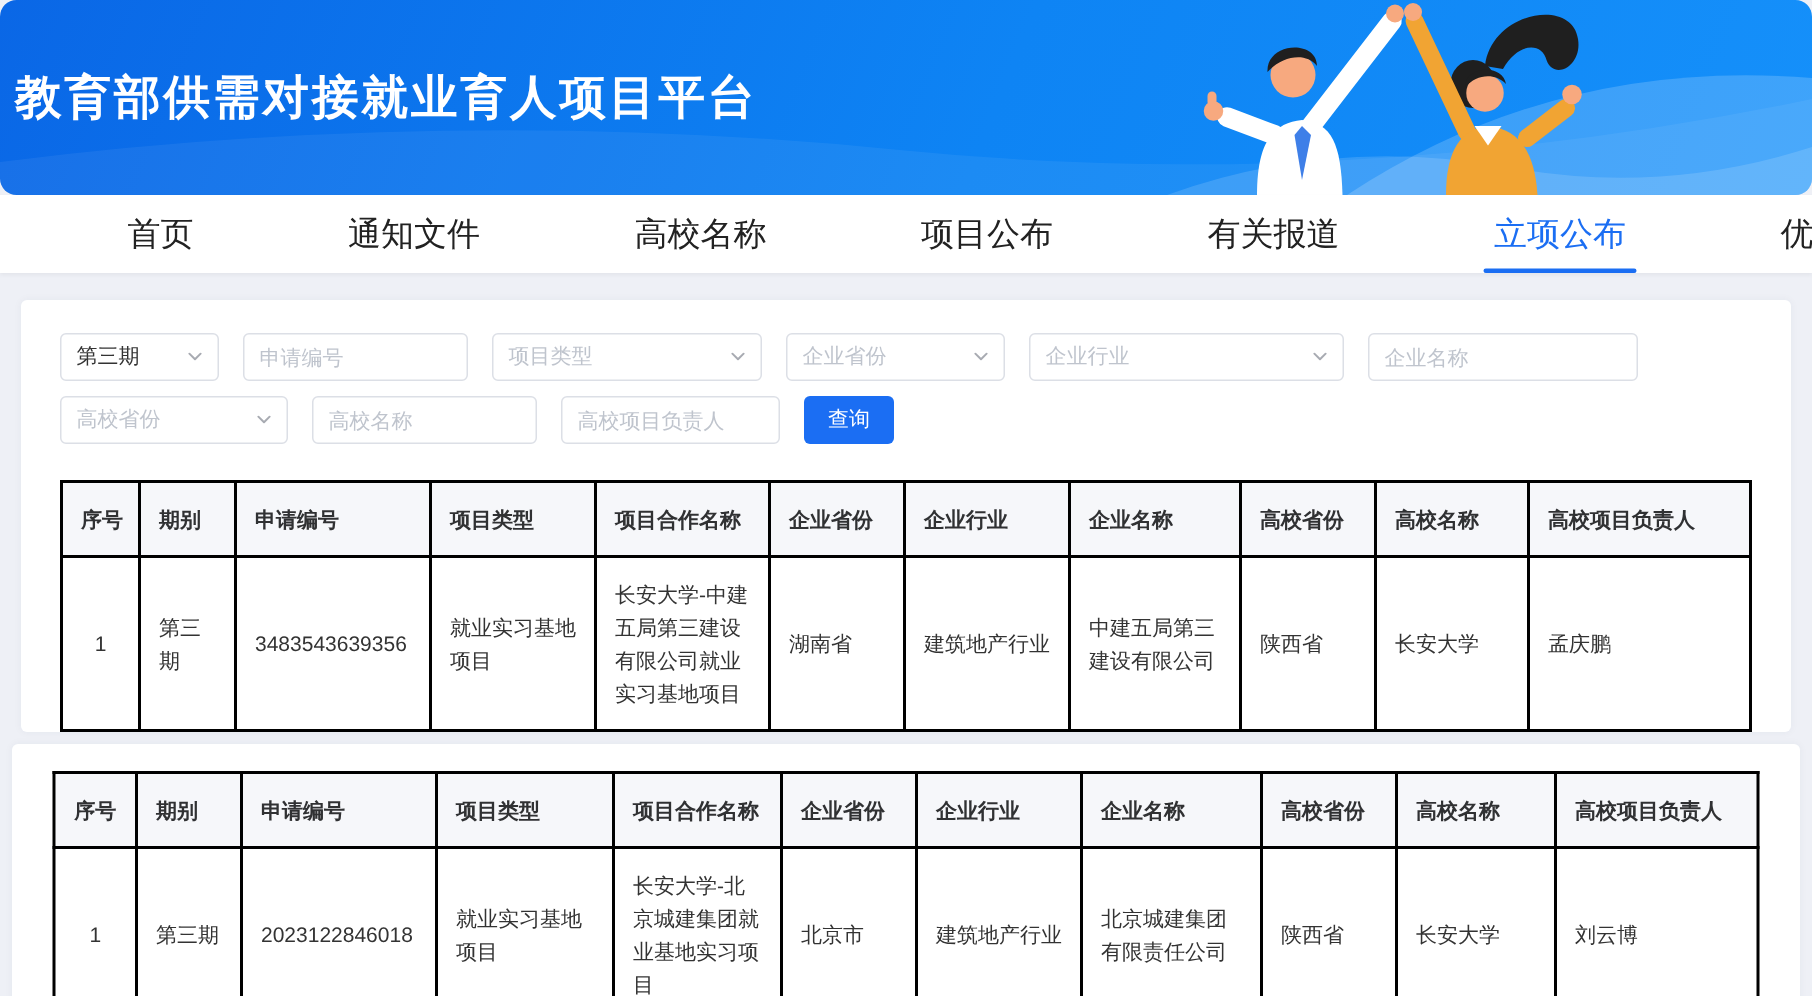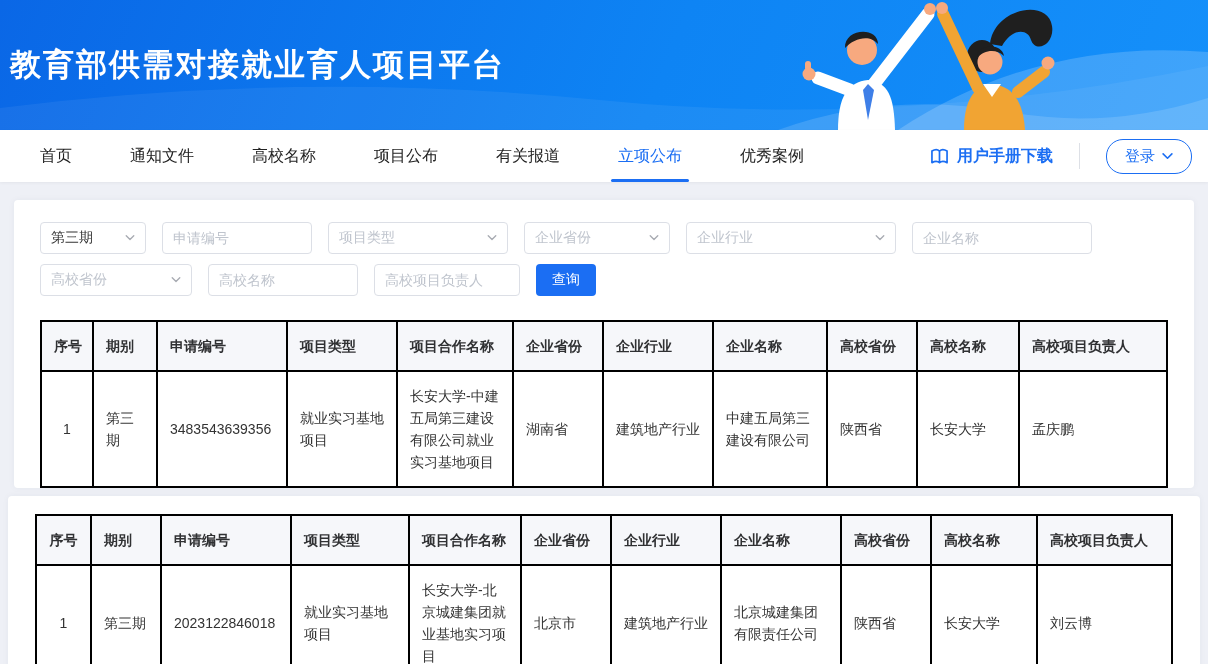--- a/index.html
+++ b/index.html
@@ -9,20 +9,21 @@
     background: #eef0f6;
     color: #333;
   }
 
   
   .banner {
     position: relative;
     height: 130px;
     background: linear-gradient(112deg, #0a67e6 0%, #0e84f4 55%, #1590fa 100%);
     overflow: hidden;
+    border-radius: 11px;
   }
   .banner-wave { position: absolute; left: 0; top: 0; width: 100%; height: 100%; }
   .banner-title {
     position: absolute;
     left: 10px; top: 44px;
     font-size: 31px;
     font-weight: bold;
     color: #ffffff;
     letter-spacing: 2px;
     z-index: 3;
@@ -36,23 +37,24 @@
     display: flex;
     align-items: center;
     padding: 0 16px 0 40px;
     box-shadow: 0 1px 3px rgba(0,0,0,0.05);
     position: relative;
     z-index: 5;
   }
   .nav-items { display: flex; gap: 58px; height: 100%; }
   .nav-item {
     display: flex; align-items: center;
-    font-size: 16px; color: #222;
+    font-size: 22px; color: #222;
     cursor: pointer; position: relative; height: 100%;
     white-space: nowrap;
+    margin-left: 45px;
   }
   .nav-item.active { color: #1b6ef3; }
   .nav-item.active::after {
     content: ""; position: absolute; left: -7px; right: -7px; bottom: 0;
     height: 3px; background: #1b6ef3; border-radius: 2px;
   }
   .nav-right { margin-left: auto; display: flex; align-items: center; }
   .manual-link {
     display: flex; align-items: center; gap: 8px;
     color: #1b6ef3; font-size: 16px; font-weight: bold; cursor: pointer;

